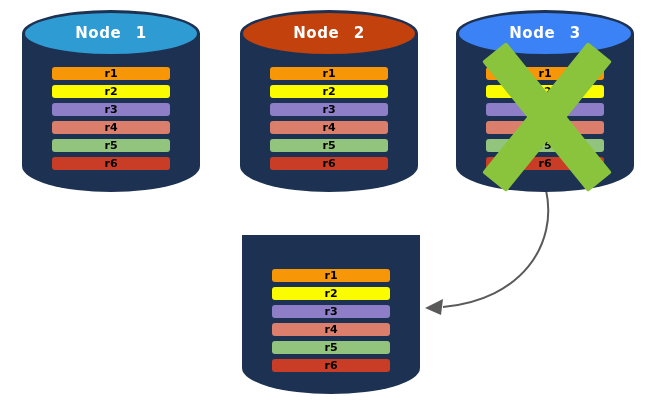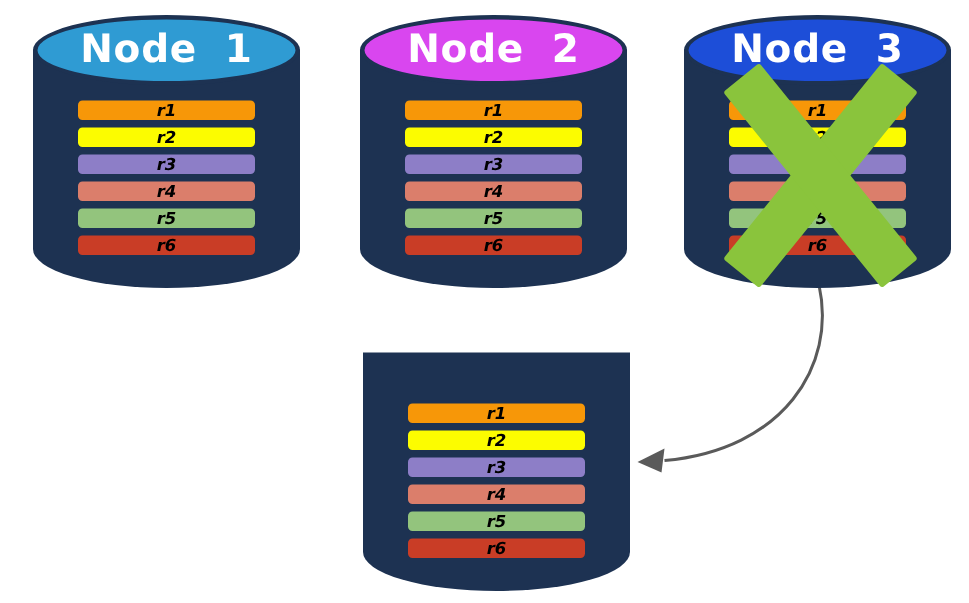--- a/index.html
+++ b/index.html
@@ -40,21 +40,21 @@
     border-radius: 50%;
     border: 3px solid #1D3252;
     box-sizing: border-box;
     z-index: 2;
     display: flex;
     align-items: center;
     justify-content: center;
   }
   .node-title {
     color: #FFFFFF;
-    font-size: 26px;
+    font-size: 15px;
     font-weight: bold;
     word-spacing: 9px;
     letter-spacing: 0.5px;
     text-align: right;
     padding-bottom: 2px;
   }
   .rows {
     position: absolute;
     left: 30px;
     top: 57px;
@@ -65,21 +65,20 @@
     z-index: 3;
   }
   .row {
     height: 13px;
     line-height: 13px;
     border-radius: 3px;
     text-align: center;
     font-size: 11px;
     font-weight: bold;
     color: #000000;
-    font-style: italic;
   }
   
   .x-overlay {
     position: absolute;
     left: 38px;
     top: 42px;
     width: 105px;
     height: 130px;
     z-index: 4;
   }
@@ -118,36 +117,36 @@
       <div class="row" style="background-color: rgb(252, 252, 0);">r2</div>
       <div class="row" style="background-color: rgb(141, 126, 199);">r3</div>
       <div class="row" style="background-color: rgb(219, 126, 107);">r4</div>
       <div class="row" style="background-color: rgb(147, 196, 125);">r5</div>
       <div class="row" style="background-color: rgb(201, 61, 38);">r6</div>
     </div>
   </div>
 
   <div class="node" style="left:240px; top:10px;">
     <div class="cyl-body" style="background-color: rgb(29, 50, 82);"></div>
-    <div class="cyl-top" style="background-color: #d946ef;">
+    <div class="cyl-top" style="background-color: #c2410c;">
       <span class="node-title">Node 2</span>
     </div>
     <div class="rows">
       <div class="row" style="background-color: rgb(247, 151, 8);">r1</div>
       <div class="row" style="background-color: rgb(252, 252, 0);">r2</div>
       <div class="row" style="background-color: rgb(141, 126, 199);">r3</div>
       <div class="row" style="background-color: rgb(219, 126, 107);">r4</div>
       <div class="row" style="background-color: rgb(147, 196, 125);">r5</div>
       <div class="row" style="background-color: rgb(201, 61, 38);">r6</div>
     </div>
   </div>
 
   <div class="node" style="left:456px; top:10px;">
     <div class="cyl-body" style="background-color: rgb(29, 50, 82);"></div>
-    <div class="cyl-top" style="background-color: #1d4ed8;">
+    <div class="cyl-top" style="background-color: #3b82f6;">
       <span class="node-title">Node 3</span>
     </div>
     <div class="rows">
       <div class="row" style="background-color: rgb(247, 151, 8);">r1</div>
       <div class="row" style="background-color: rgb(252, 252, 0);">r2</div>
       <div class="row" style="background-color: rgb(141, 126, 199);">r3</div>
       <div class="row" style="background-color: rgb(219, 126, 107);">r4</div>
       <div class="row" style="background-color: rgb(147, 196, 125);">r5</div>
       <div class="row" style="background-color: rgb(201, 61, 38);">r6</div>
     </div>

